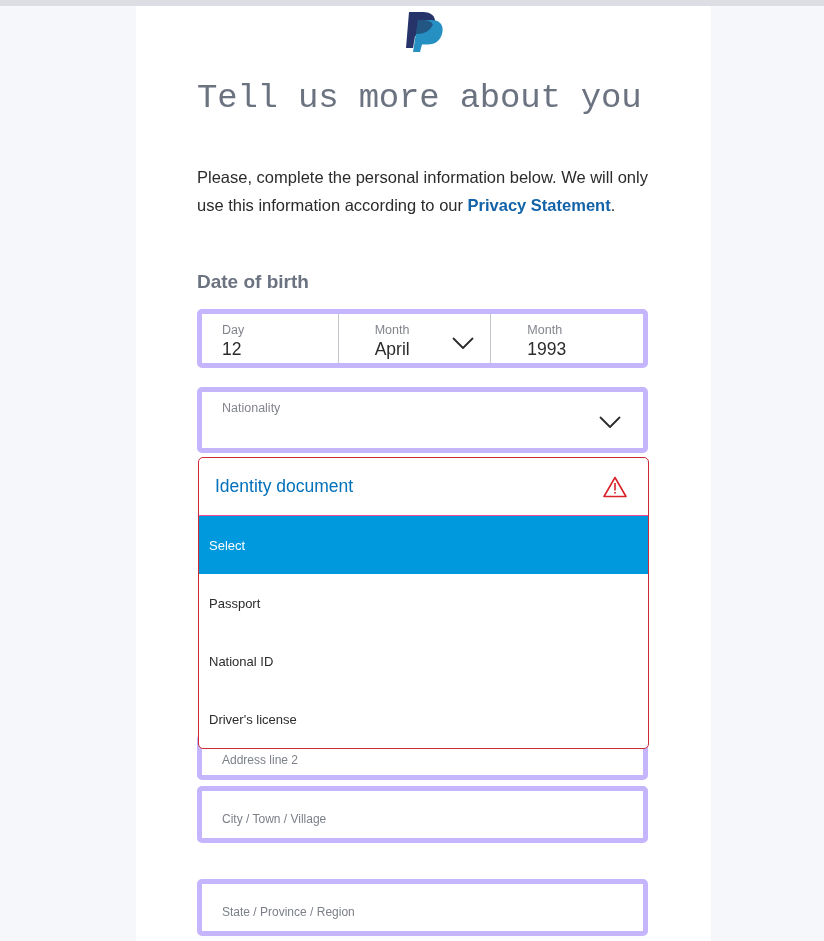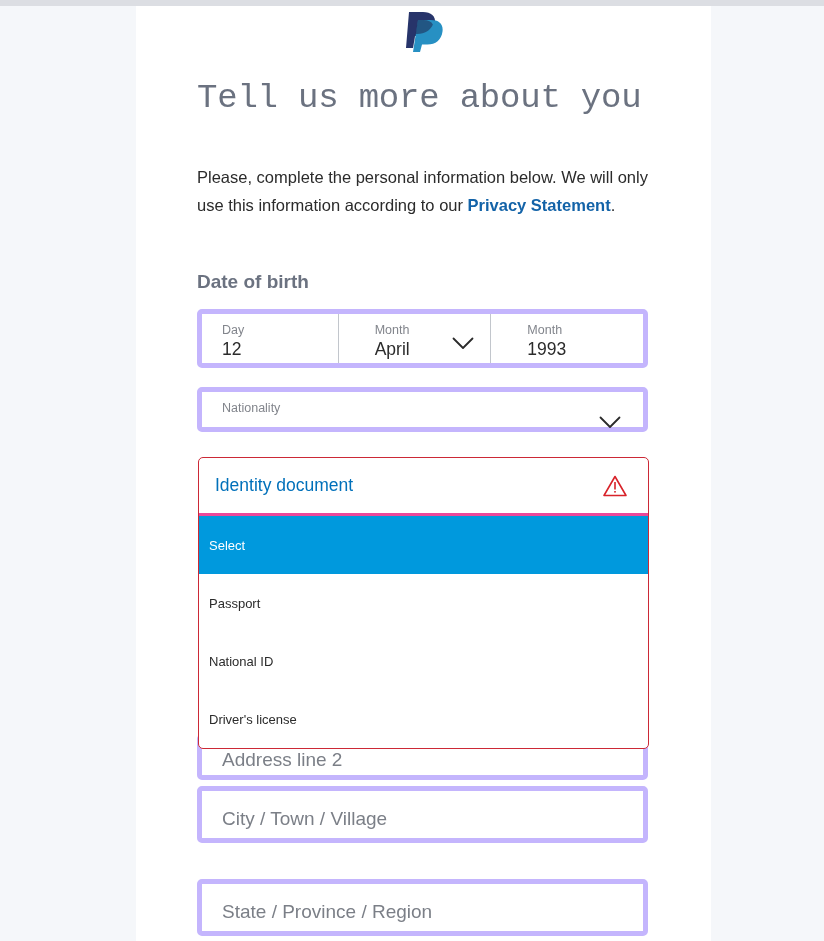--- a/index.html
+++ b/index.html
@@ -98,21 +98,21 @@
     font-size: 12.5px;
     color: #82858c;
     line-height: 14px;
   }
   .field-value {
     font-size: 17.5px;
     color: #2b2b2b;
     line-height: 24px;
   }
   .field-placeholder {
-    font-size: 19px;
+    font-size: 12px;
     color: #7b7f87;
     line-height: 24px;
   }
 
   
   #dob-field {
     top: 303px;
     height: 59px;
     display: flex;
   }
@@ -120,21 +120,21 @@
     flex: 1 1 0;
     position: relative;
     padding: 9px 0 0 20px;
     border-right: 1px solid #c2c6cc;
   }
   .dob-seg:last-child { border-right: none; }
 
   
   #nationality-field {
     top: 381px;
-    height: 45px;
+    height: 66px;
     padding: 9px 11px 0 20px;
   }
 
   
   #address2-field {
     top: 728px;
     height: 46px;
     padding: 9px 0 0 20px;
   }
 
@@ -166,21 +166,21 @@
     width: 451px;
     border: 1px solid #cc2936;
     border-radius: 5px;
     background: #fff;
     z-index: 20;
     overflow: hidden;
   }
   #identity-document-control {
     position: relative;
     height: 58px;
-    border-bottom: 3px solid #ec4899;
+    border-bottom: 1px solid #ec4899;
     display: flex;
     align-items: center;
     padding: 0 20px 0 16px;
   }
   #identity-document-label {
     font-size: 17.5px;
     color: #0070ba;
     flex: 1;
   }
   #warning-icon { width: 26px; height: 24px; flex: 0 0 auto; }

